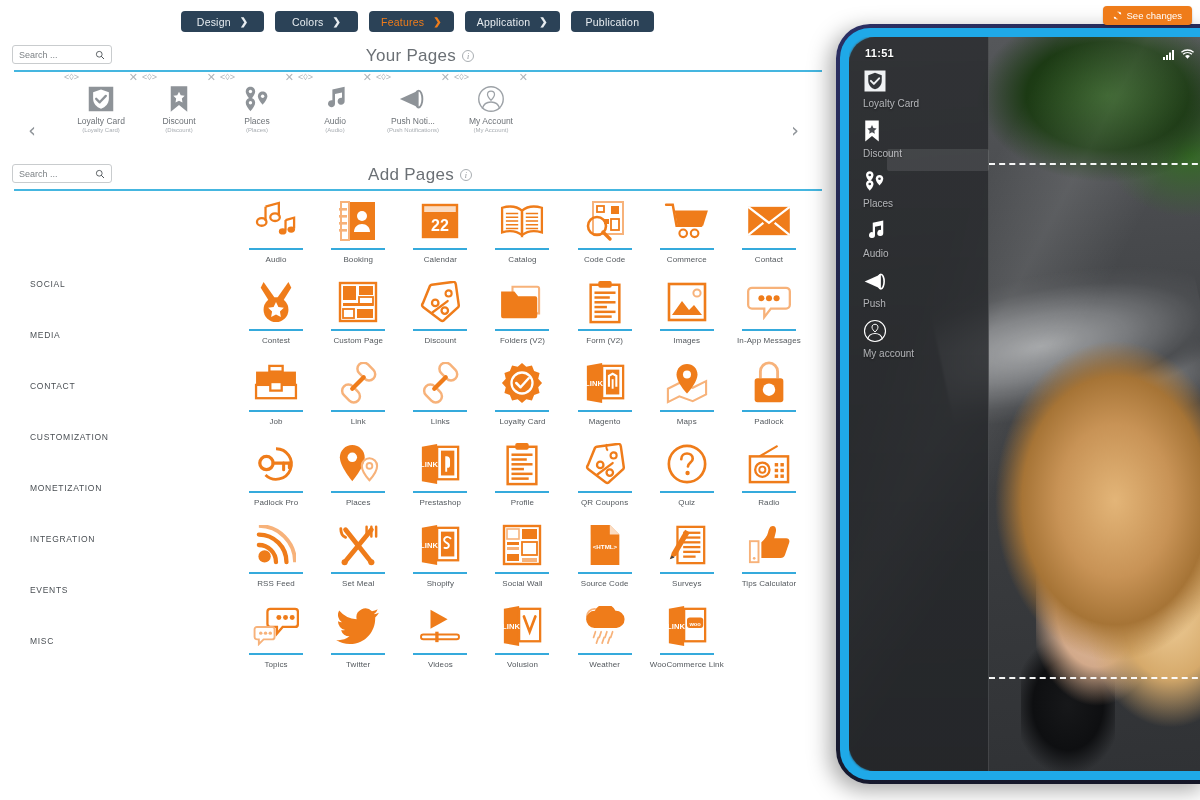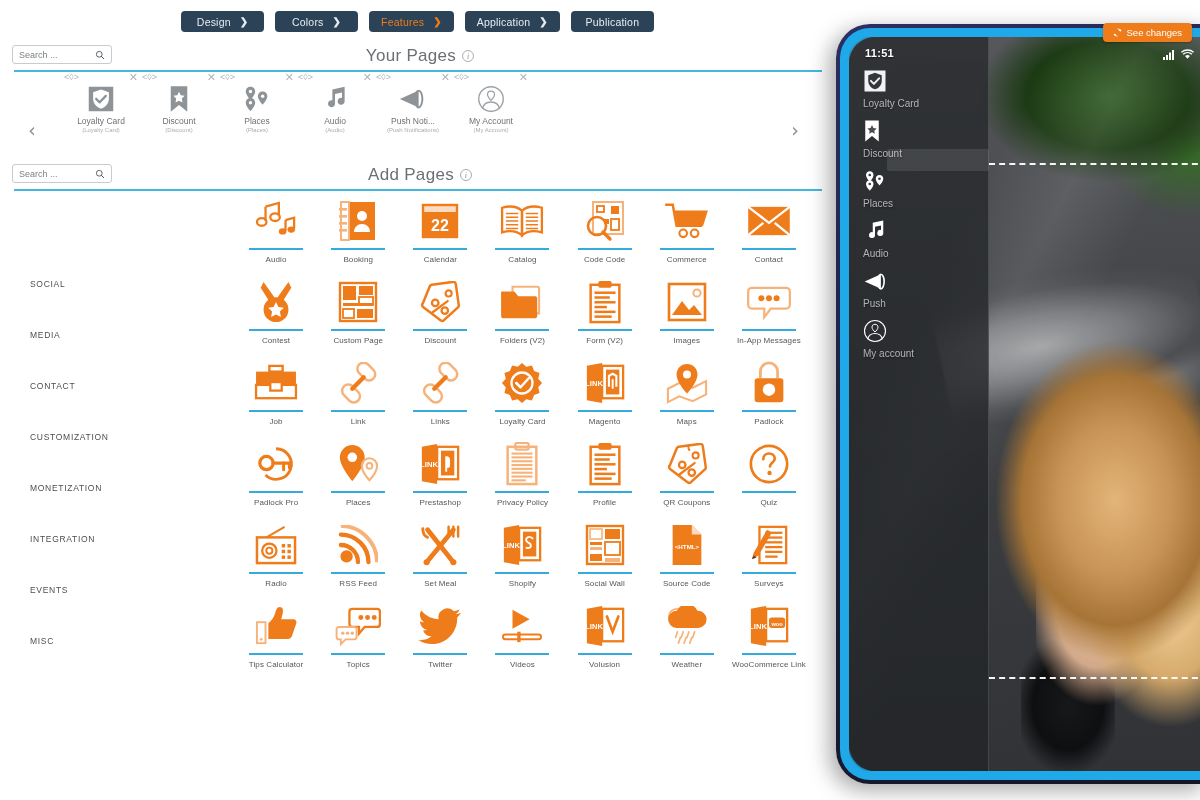--- a/index.html
+++ b/index.html
@@ -23,21 +23,21 @@
     color: #e8edf1; font-size: 10.5px; letter-spacing: .2px;
     display: flex; align-items: center; justify-content: center; gap: 9px;
     cursor: pointer; white-space: nowrap;
   }
   .step .chev { font-size: 10px; font-weight: bold; line-height: 1; }
   .step.active { color: #ef7c1a; }
   .step.active .chev { color: #ef7c1a; }
 
   
   .see-changes {
-    position: absolute; top: 23px; right: 8px; z-index: 60;
+    position: absolute; top: 6px; right: 8px; z-index: 60;
     background: #ef7c1a; color: #fff;
     border-radius: 4px; height: 19px; padding: 0 10px;
     display: flex; align-items: center; gap: 5px;
     font-size: 9.5px; cursor: pointer;
     box-shadow: 0 1px 2px rgba(0,0,0,.25);
   }
   .see-changes svg { width: 9px; height: 9px; display:block; }
 
   
   .left-panel { position: absolute; left: 0; top: 0; width: 779px; height: 800px; background:#fff; }
@@ -757,40 +757,20 @@
             <rect x="19" y="4" width="22" height="34" fill="#fff" stroke="#ef7c1a" stroke-width="2.4"></rect>
             <text x="10.5" y="25" font-family="Liberation Sans, sans-serif" font-size="8" font-weight="bold" fill="#fff" text-anchor="middle">LINK</text>
             <rect x="23" y="8" width="14" height="26" fill="#ef7c1a"></rect>
             <path d="M29 14c2 0 3.5 1.5 3.5 3.5v6c0 1.5-1 2.5-2 2.5h-1v4h-2V14z" fill="#fff"></path>
           </svg>
         </div>
         <div class="tile-rule"></div>
         <div class="tile-label">Prestashop</div>
       </div>
 
-      <div class="tile">
-        <div class="tile-icon">
-          <svg width="36" height="44" viewBox="0 0 36 46">
-            <rect x="3" y="5" width="30" height="39" fill="none" stroke="#f7b27a" stroke-width="2.6"></rect>
-            <rect x="11" y="1" width="14" height="7" rx="2" fill="none" stroke="#f7b27a" stroke-width="2.4"></rect>
-            <g fill="#f7b27a">
-              <rect x="7" y="11" width="22" height="2.2"></rect>
-                <rect x="7" y="15" width="22" height="2.2"></rect>
-              <rect x="7" y="19" width="22" height="2.2"></rect>
-                <rect x="7" y="23" width="22" height="2.2"></rect>
-              <rect x="7" y="27" width="22" height="2.2"></rect>
-                <rect x="7" y="31" width="22" height="2.2"></rect>
-              <rect x="7" y="35" width="22" height="2.2"></rect>
-                <rect x="7" y="39" width="15" height="2.2"></rect>
-            </g>
-          </svg>
-        </div>
-        <div class="tile-rule"></div>
-        <div class="tile-label">Privacy Policy</div>
-      </div>
 
       <div class="tile">
         <div class="tile-icon">
           <svg width="36" height="44" viewBox="0 0 36 46">
             <rect x="3" y="5" width="30" height="39" fill="none" stroke="#ef7c1a" stroke-width="2.6"></rect>
             <rect x="11" y="1" width="14" height="7" rx="2" fill="#ef7c1a"></rect>
             <g fill="#ef7c1a">
               <rect x="7" y="12" width="22" height="2.6"></rect>
                 <rect x="7" y="17" width="16" height="2.6"></rect>
               <rect x="7" y="22" width="22" height="2.6"></rect>

